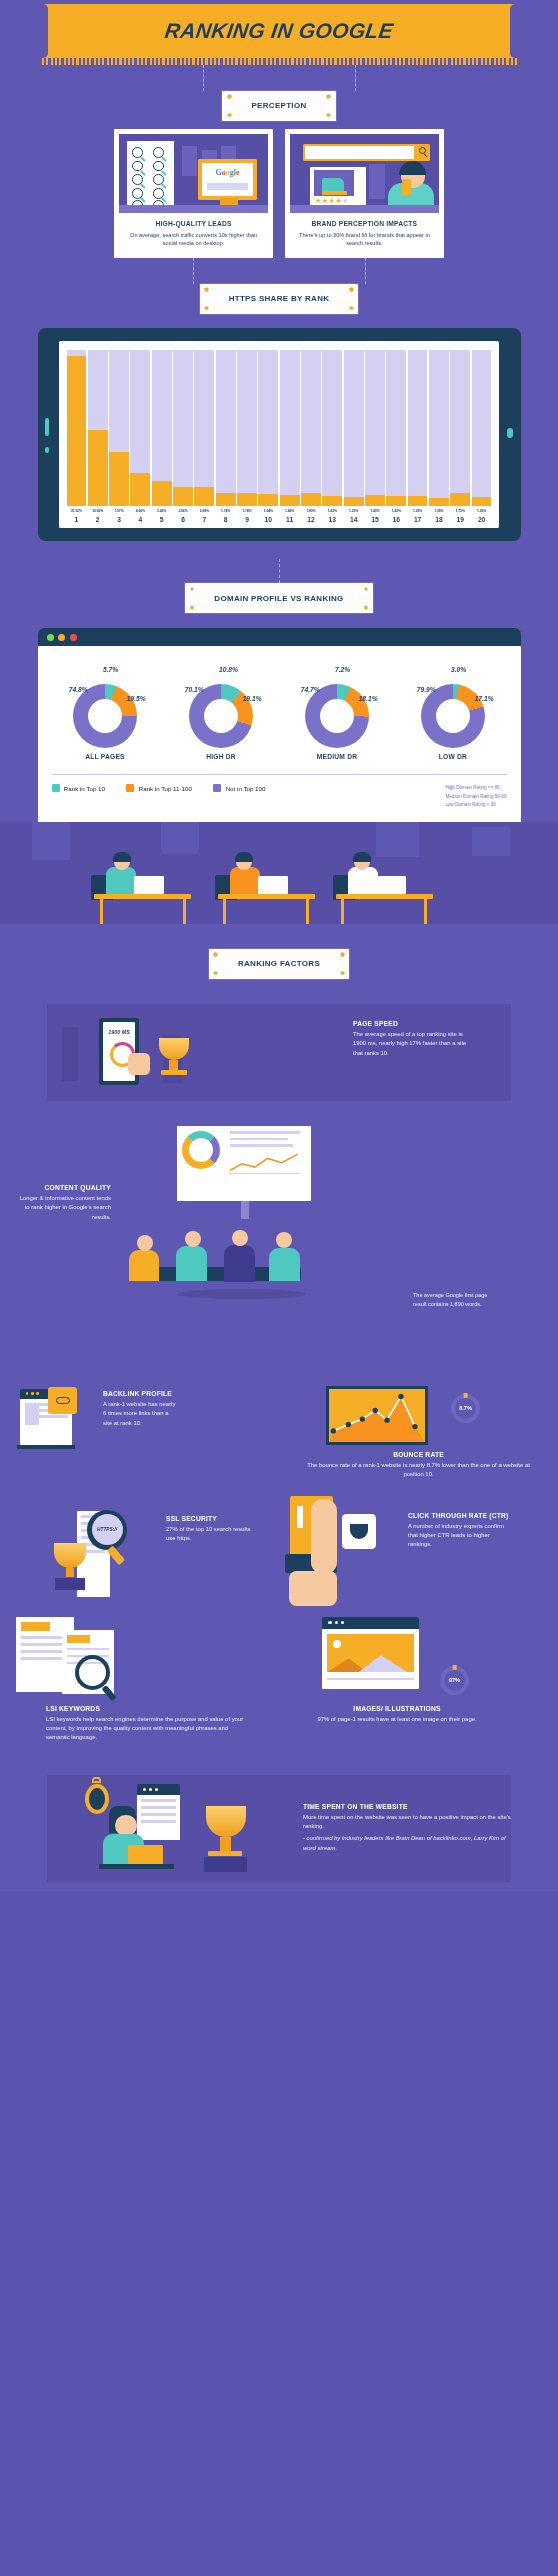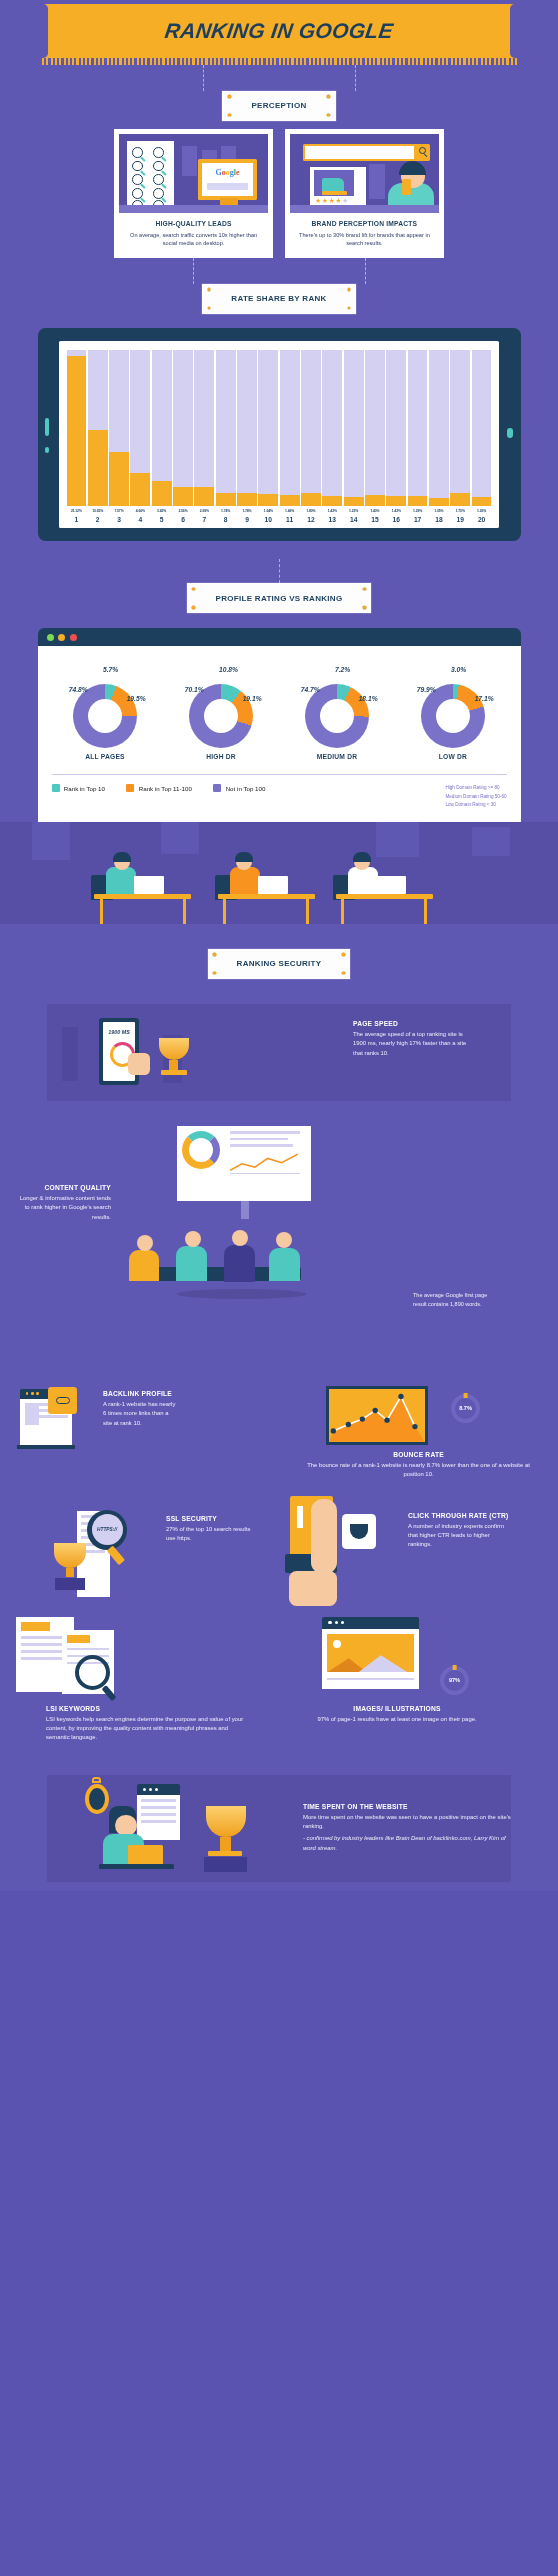--- a/index.html
+++ b/index.html
@@ -330,21 +330,21 @@
     <i style="left:193px"></i>
       <i style="left:365px"></i>
   </div>
 
   <div class="plaque-wrap">
     <div class="plaque">
       <span class="tack t1"></span>
       <span class="tack t2"></span>
       <span class="tack t3"></span>
       <span class="tack t4"></span>
-      <span>RATE SHARE BY RANK</span>
+      <span>HTTPS SHARE BY RANK</span>
     </div>
   </div>
 
   <div style="padding:14px 0 18px">
     <div class="tablet">
       <span class="btn-l"></span>
       <span class="btn-l2"></span>
       <span class="btn-r"></span>
       <div class="screen">
         <div class="chart" id="bar-chart">
@@ -458,21 +458,21 @@
   </div>
 
   <div class="connector h44"></div>
 
   <div class="plaque-wrap">
     <div class="plaque">
       <span class="tack t1"></span>
       <span class="tack t2"></span>
       <span class="tack t3"></span>
       <span class="tack t4"></span>
-      <span>PROFILE RATING VS RANKING</span>
+      <span>DOMAIN PROFILE VS RANKING</span>
     </div>
   </div>
 
   <div style="padding:15px 0 0">
     <div class="browser">
       <div class="browser-bar">
         <span class="dot g"></span>
         <span class="dot y"></span>
         <span class="dot r"></span>
       </div>
@@ -573,21 +573,21 @@
     <div class="leg" style="left:424px;bottom:0;height:26px"></div>
   </div>
 
   <div style="padding:25px 0 0">
     <div class="plaque-wrap">
       <div class="plaque">
         <span class="tack t1"></span>
         <span class="tack t2"></span>
         <span class="tack t3"></span>
         <span class="tack t4"></span>
-        <span>RANKING SECURITY</span>
+        <span>RANKING FACTORS</span>
       </div>
     </div>
   </div>
 
   <div style="padding:25px 0 0">
     <div class="panel" style="margin:0 47px;height:97px;position:relative">
       <div style="position:absolute;left:15px;top:22.5px;width:16px;height:54px;background:#4f489c"></div>
       <div style="position:absolute;left:116px;top:31px;width:19.3px;height:48px;background:#4f489c"></div>
 
       <div class="phone-dark" style="position:absolute;left:52px;top:14px;width:40px;height:67px;padding:4.3px">

